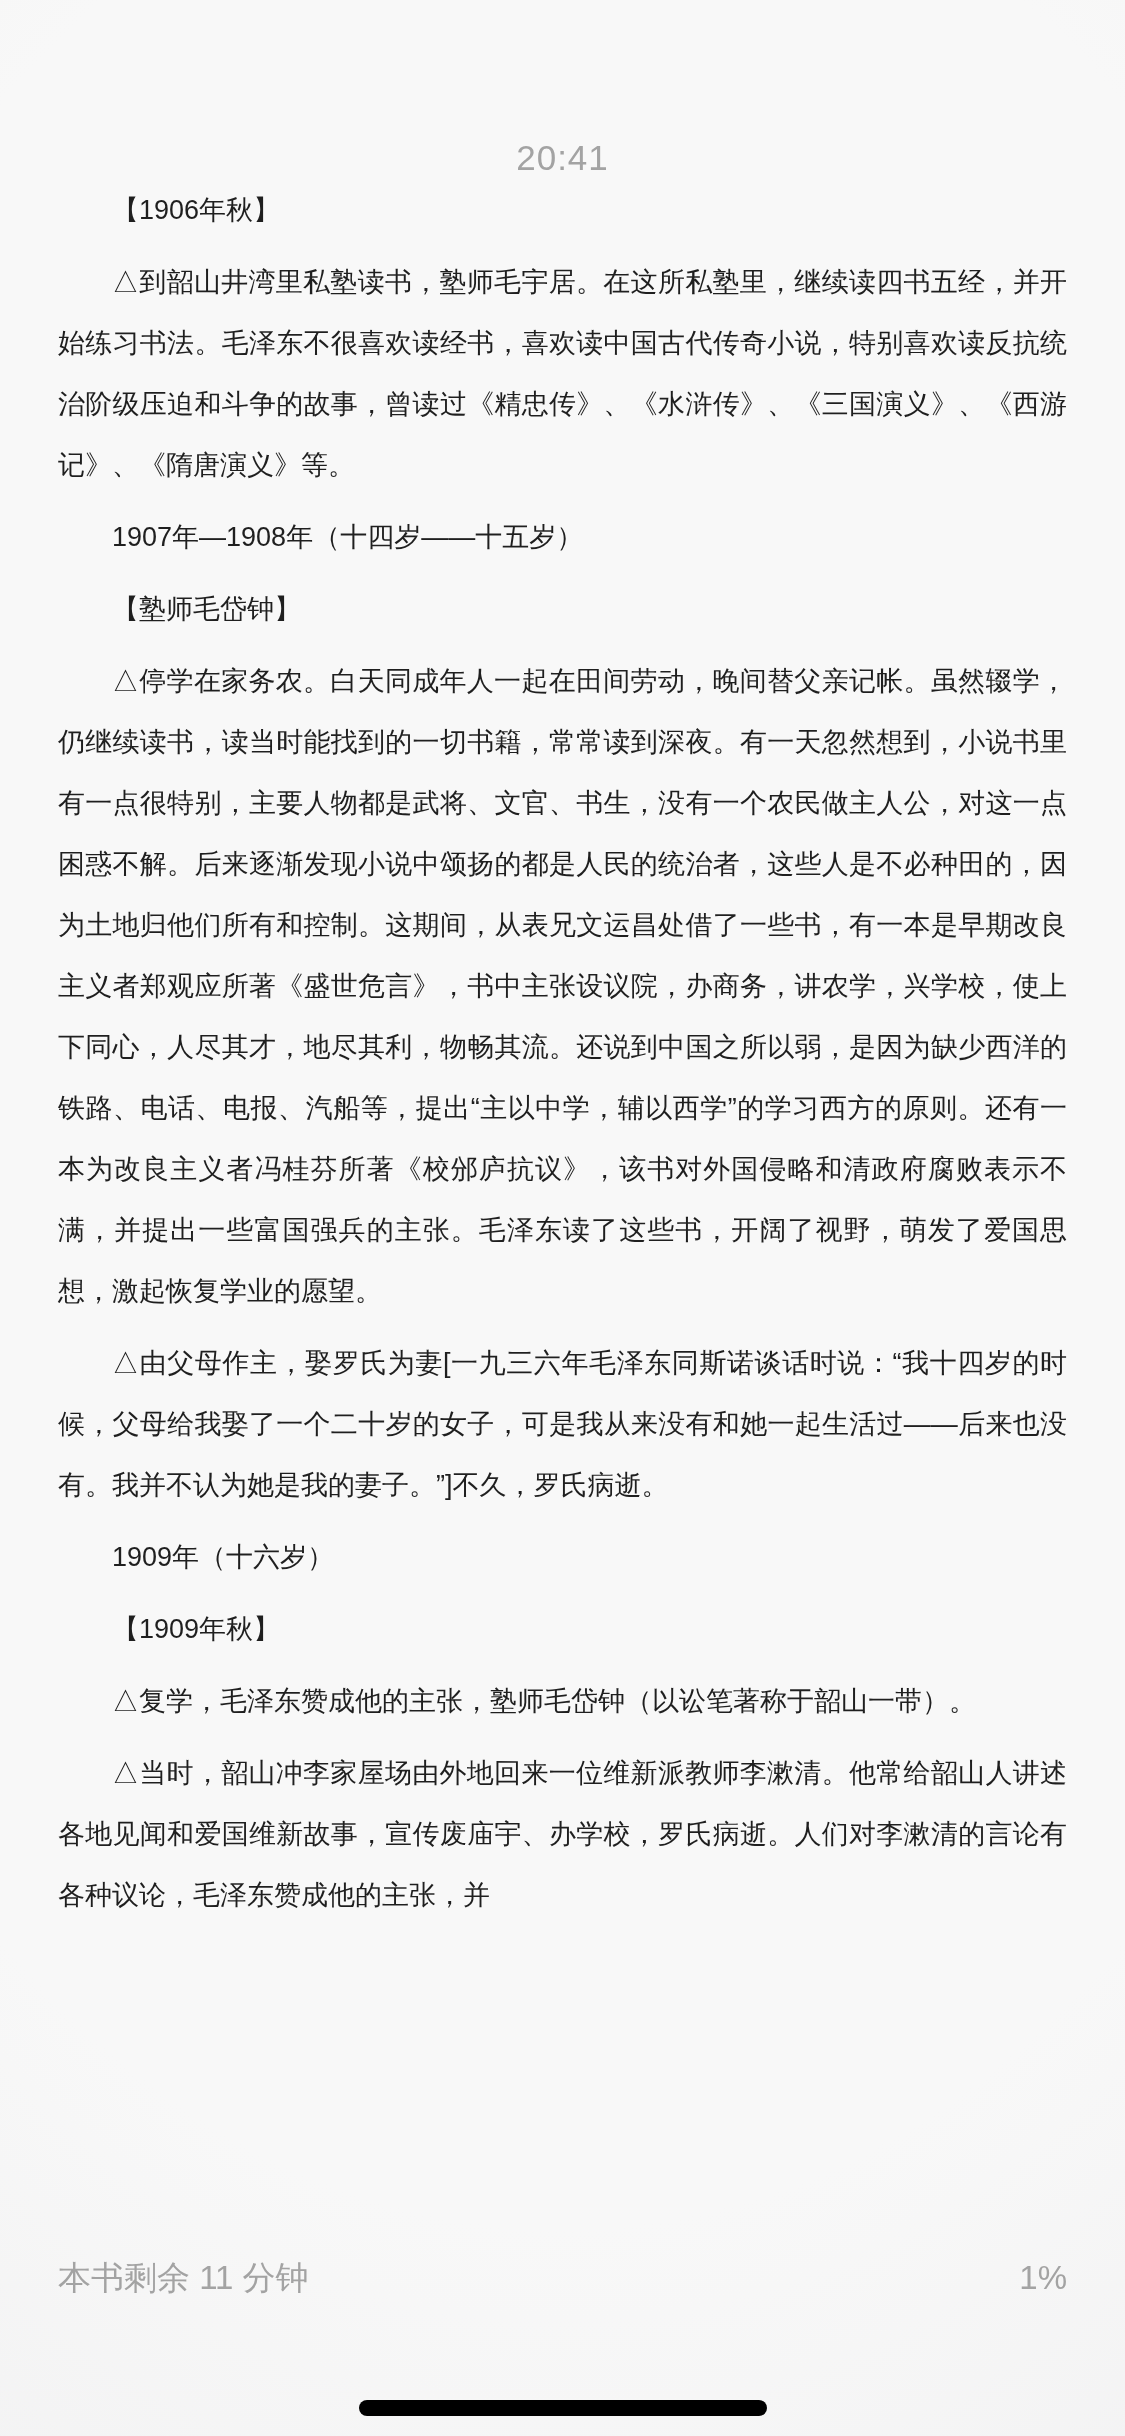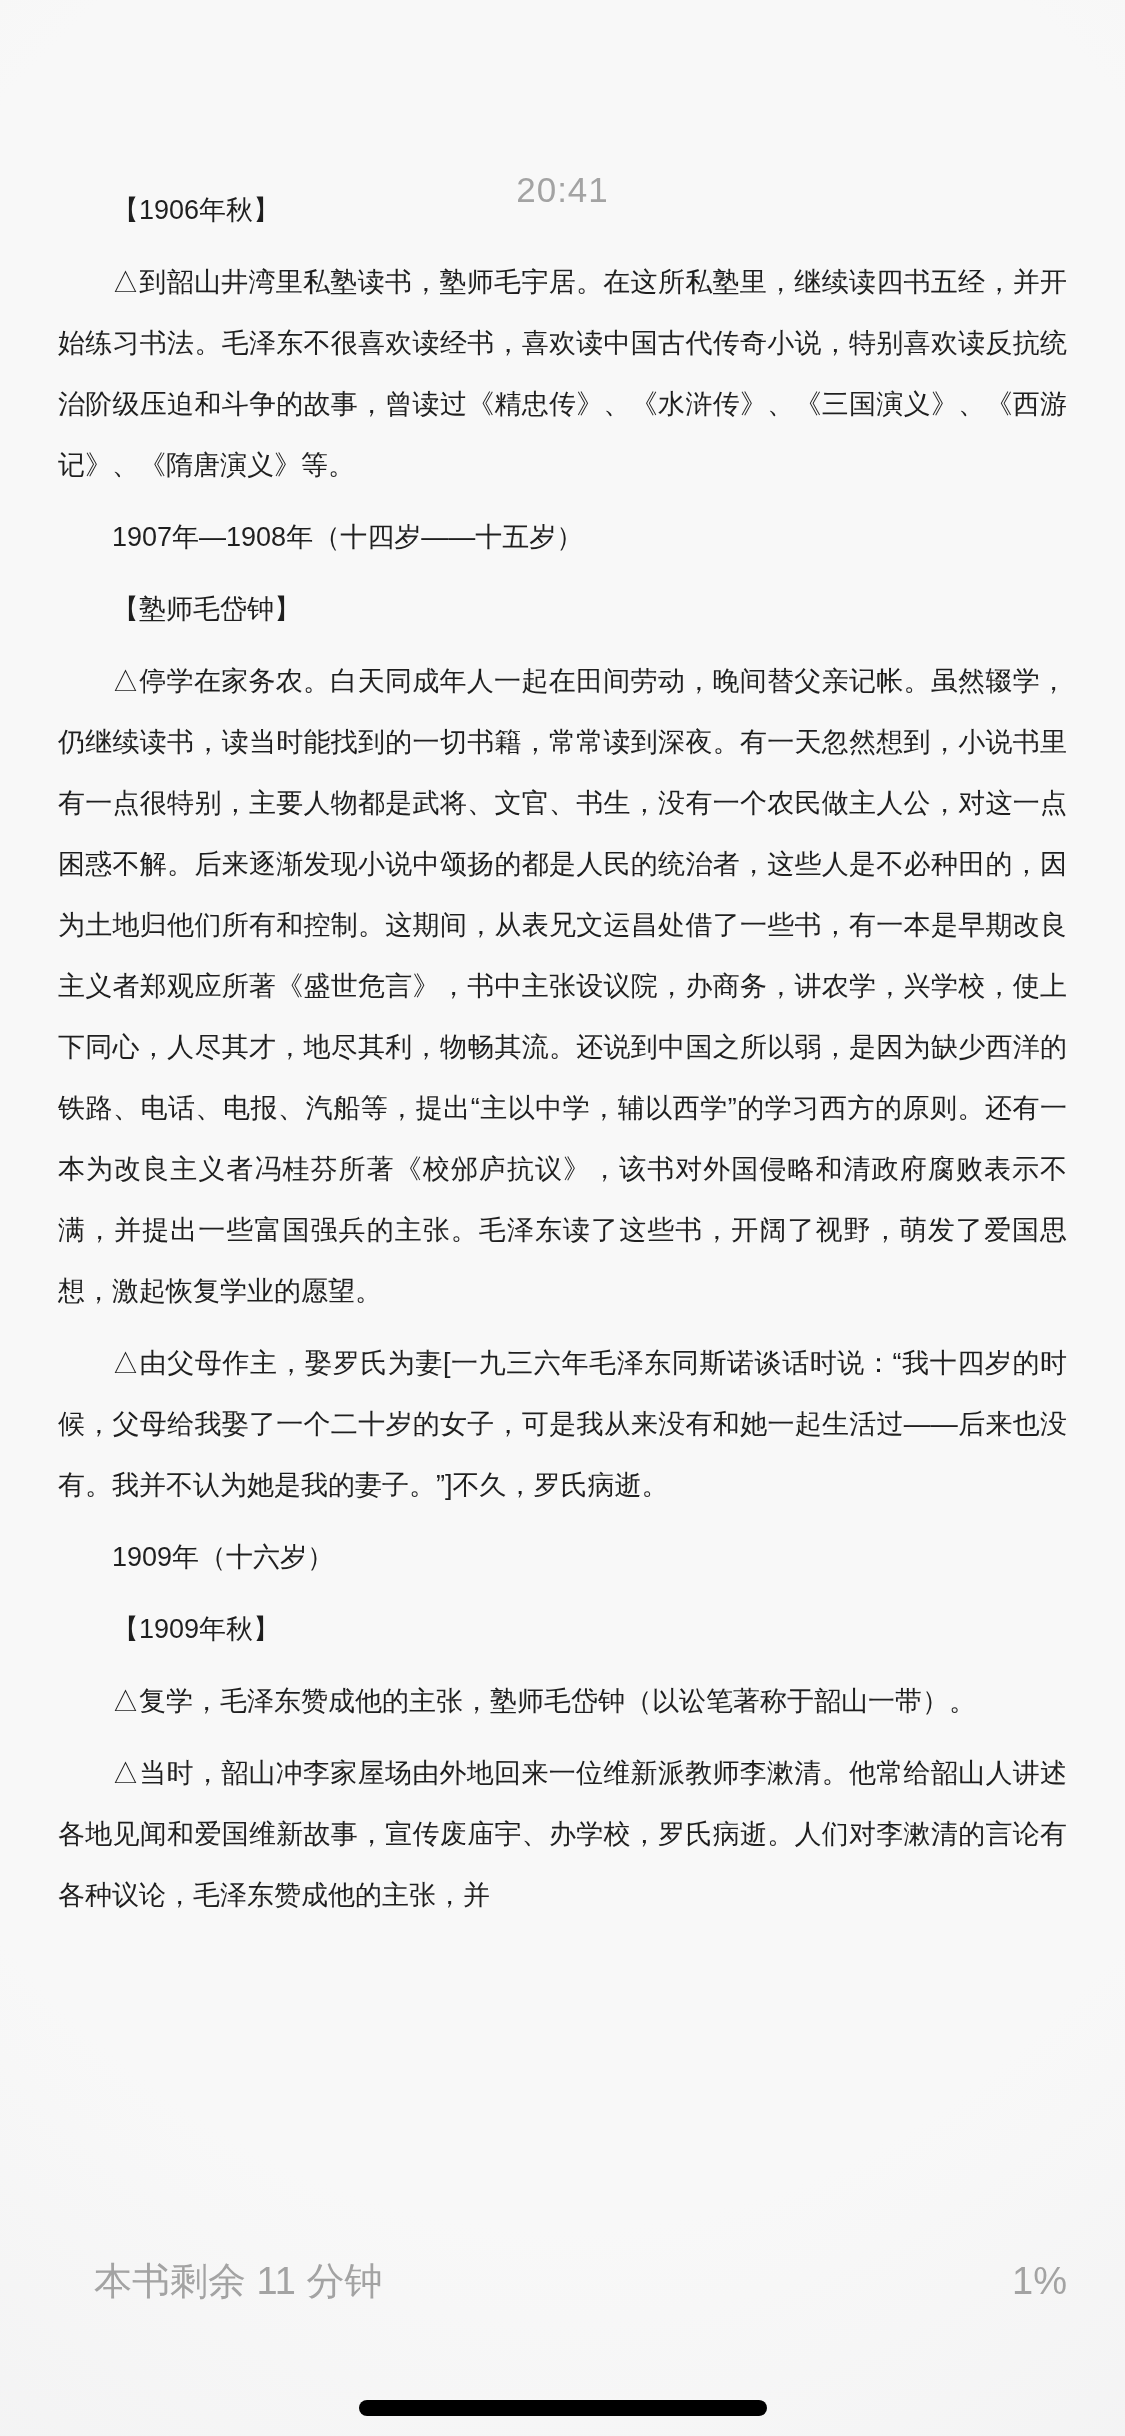--- a/index.html
+++ b/index.html
@@ -14,21 +14,20 @@
   .status-time {
     position: absolute;
     top: 138px;
     left: 0;
     right: 0;
     text-align: center;
     font-size: 35px;
     font-weight: 400;
     letter-spacing: 1px;
     color: var(--muted, #a8a8a8);
-    margin-top: 32px;
   }
   .page-content {
     position: absolute;
     top: 180px;
     left: 58px;
     right: 58px;
     color: var(--text, #1f1f1f);
     font-size: 27px;
     line-height: 61px;
     text-align: justify;
@@ -39,23 +38,22 @@
     text-indent: 2em;
   }
   .reader-footer {
     position: absolute;
     top: 2256px;
     left: 58px;
     right: 58px;
     display: flex;
     justify-content: space-between;
     align-items: baseline;
-    font-size: 38px;
+    font-size: 33px;
     color: var(--muted, #a0a0a0);
-    margin-left: 36px;
   }
   .home-indicator {
     position: absolute;
     bottom: 20px;
     left: 50%;
     transform: translateX(-50%);
     width: 408px;
     height: 16px;
     border-radius: 8px;
     background: var(--indicator, #000000);

